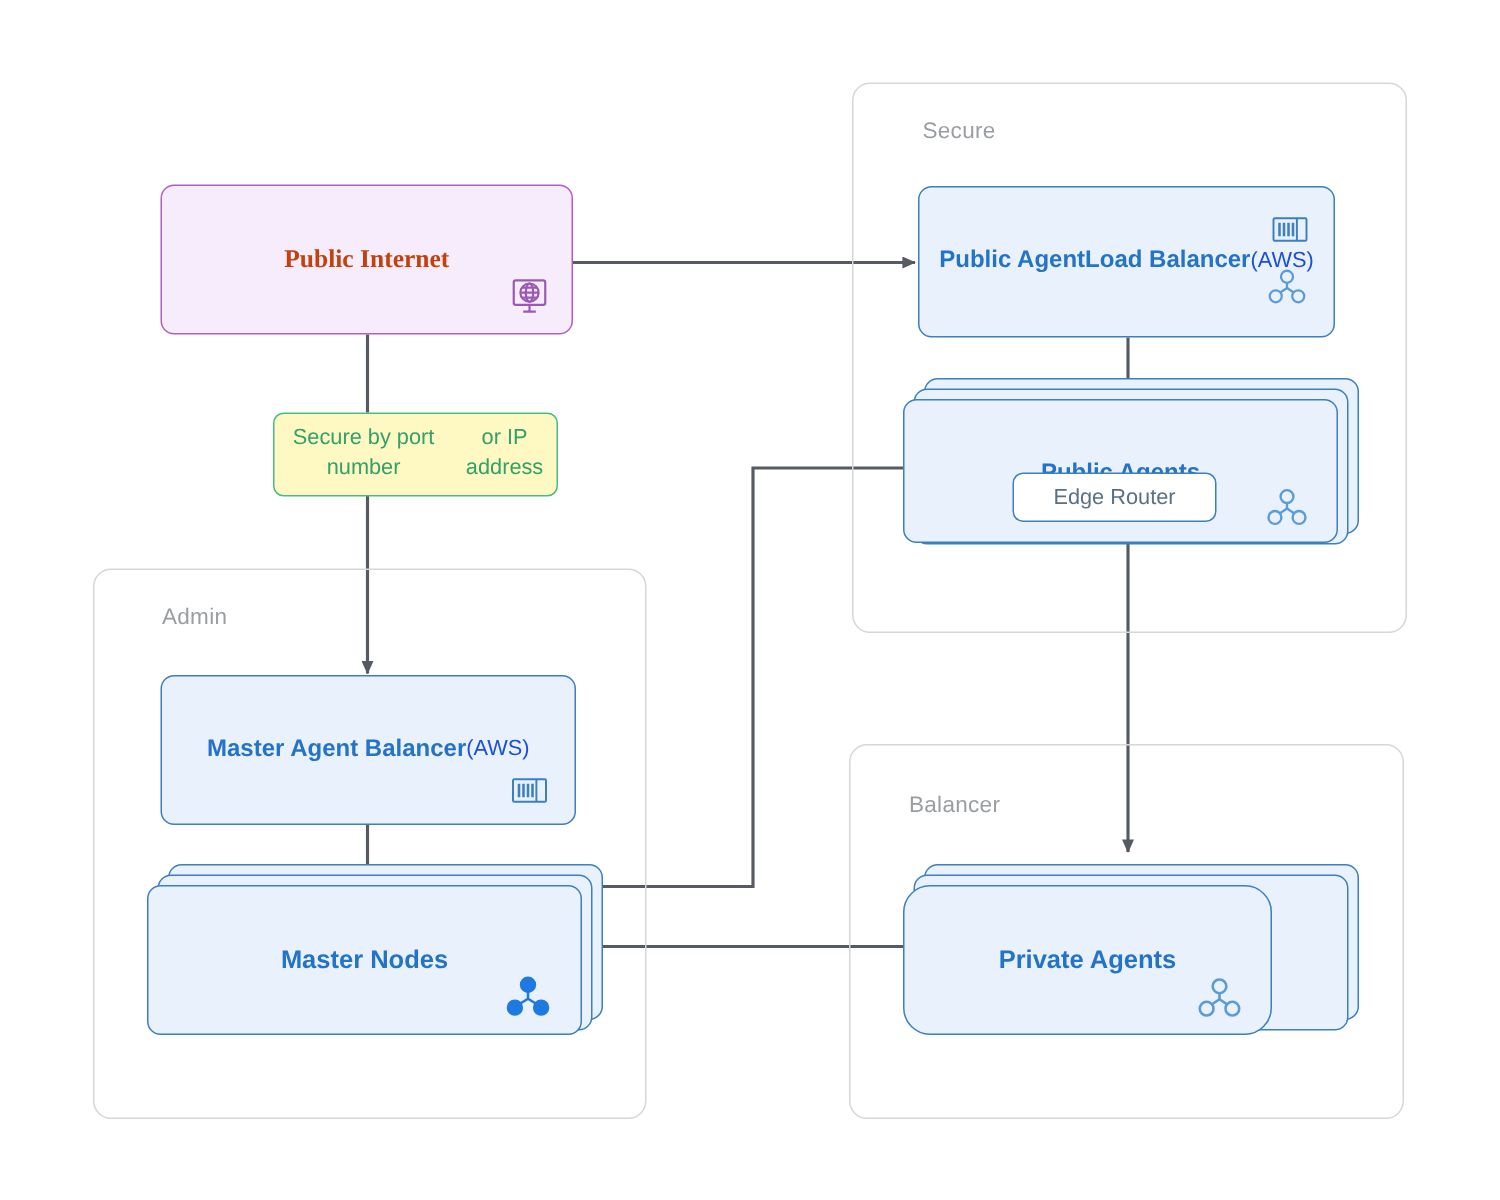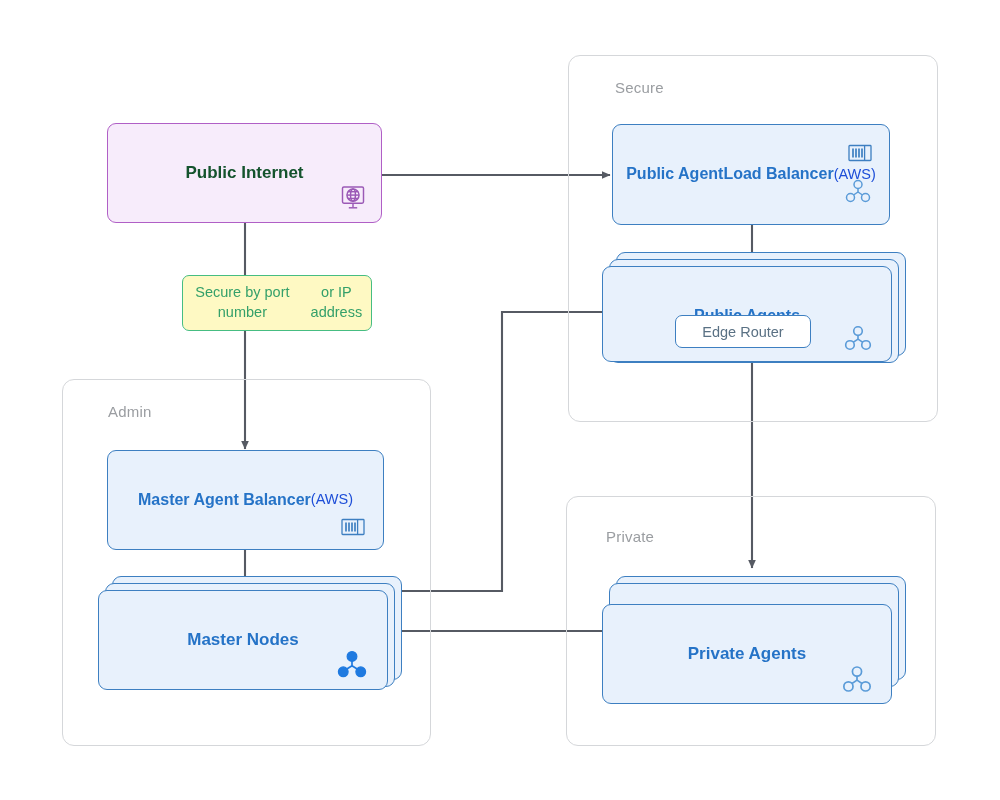--- a/index.html
+++ b/index.html
@@ -48,21 +48,21 @@
   .node .subtitle {
     line-height: 1.2;
   }
 
   
   .node-purple {
     background: #f7ecfb;
     border: 1.8px solid #b05fc6;
     color: #8e44ad;
   }
-  .node-purple .title { font-size: 17px; color: #14532d; }
+  .node-purple .title { font-size: 17px; color: #c2410c; font-family: Liberation Serif, serif; }
 
   
   .node-blue {
     background: #e8f1fc;
     border: 1.9px solid #3d7fc1;
   }
   .node-blue .title { font-size: 16px; color: #2573c7; }
   .node-blue .subtitle { font-size: 14.5px; color: #1d4ed8; font-weight: normal; }
 
   
@@ -141,21 +141,21 @@
     </g>
   </svg>
 
   <div class="group" style="left:568px; top:55px; width:370px; height:367px;"></div>
   <div class="group-label" style="left:615px; top:79px;">Secure</div>
 
   <div class="group" style="left:62px; top:379px; width:369px; height:367px;"></div>
   <div class="group-label" style="left:108px; top:403px;">Admin</div>
 
   <div class="group" style="left:566px; top:496px; width:370px; height:250px;"></div>
-  <div class="group-label" style="left:606px; top:528px;">Private</div>
+  <div class="group-label" style="left:606px; top:528px;">Balancer</div>
 
   <div class="node node-purple" style="left:107px; top:123px; width:275px; height:100px;">
     <div class="title">Public Internet</div>
     <span class="icon" style="right:14px; bottom:10px;">
       <svg width="28" height="28" viewBox="0 0 24 24" fill="none" stroke="#9b59b6" stroke-width="1.25">
         <rect x="3" y="2.5" width="18" height="14" rx="1.2"></rect>
         <circle cx="12" cy="9.5" r="5.2"></circle>
         <ellipse cx="12" cy="9.5" rx="2.1" ry="5.2"></ellipse>
         <line x1="6.8" y1="9.5" x2="17.2" y2="9.5"></line>
         <line x1="7.6" y1="6.6" x2="16.4" y2="6.6"></line>
@@ -242,21 +242,21 @@
         <line x1="14" y1="15.5" x2="20.5" y2="19.5" stroke-width="1.4"></line>
         <circle cx="14" cy="7.8" r="4"></circle>
         <circle cx="6.8" cy="20.4" r="4"></circle>
         <circle cx="21.2" cy="20.4" r="4"></circle>
       </svg>
     </span>
   </div>
 
   <div class="stack-layer" style="left:616px; top:576px; width:290px; height:104px;"></div>
   <div class="stack-layer" style="left:609px; top:583px; width:290px; height:104px;"></div>
-  <div class="node node-blue" style="left:602px; top:604px; width:290px; height:100px;">
+  <div class="node node-blue" style="left:602px; top:590px; width:246px; height:100px;border-radius:18px;">
     <div class="title" style="font-size:17px;">Private Agents</div>
     <span class="icon" style="right:18px; bottom:8px;">
       <svg width="32" height="32" viewBox="0 0 28 28" fill="#e8f1fc" stroke="#5a9bd8" stroke-width="1.5">
         <line x1="14" y1="10" x2="14" y2="15.5"></line>
         <line x1="14" y1="15" x2="8" y2="19"></line>
         <line x1="14" y1="15" x2="20" y2="19"></line>
         <circle cx="14" cy="7.5" r="4"></circle>
         <circle cx="6.5" cy="20.5" r="4"></circle>
         <circle cx="21.5" cy="20.5" r="4"></circle>
       </svg>

